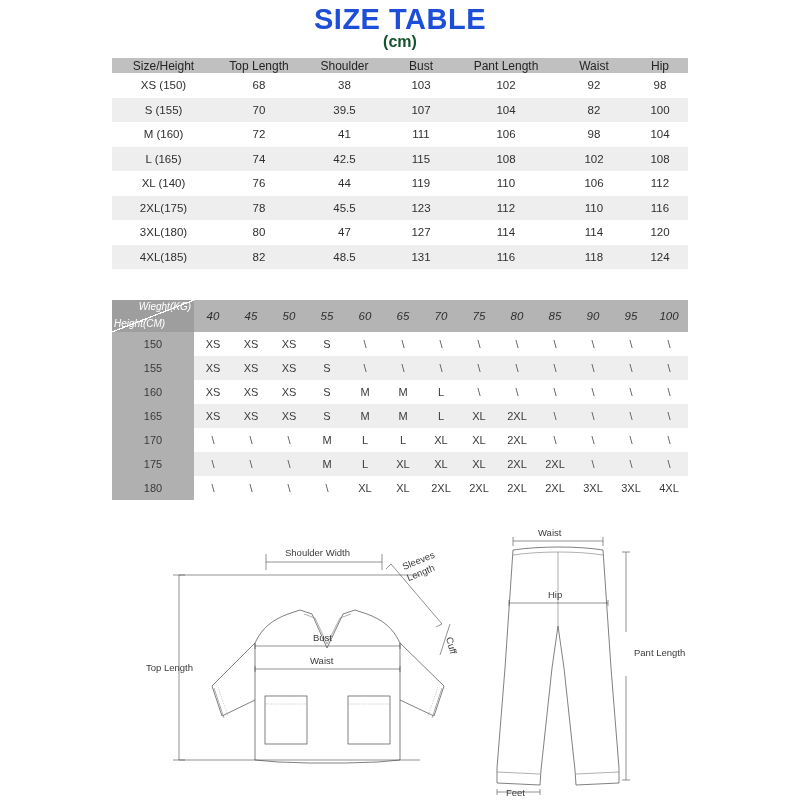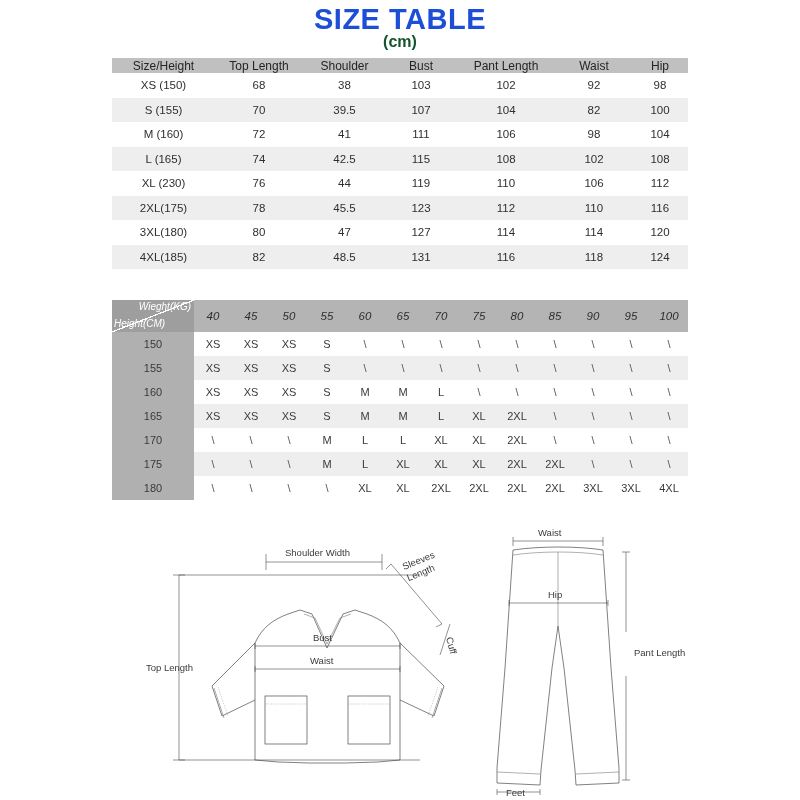--- a/index.html
+++ b/index.html
@@ -239,21 +239,21 @@
         <tr>
           <td>L  (165)</td>
           <td>74</td>
           <td>42.5</td>
           <td>115</td>
           <td>108</td>
           <td>102</td>
           <td>108</td>
         </tr>
         <tr>
-          <td>XL (230)</td>
+          <td>XL (140)</td>
           <td>76</td>
           <td>44</td>
           <td>119</td>
           <td>110</td>
           <td>106</td>
           <td>112</td>
         </tr>
         <tr>
           <td>2XL(175)</td>
           <td>78</td>

